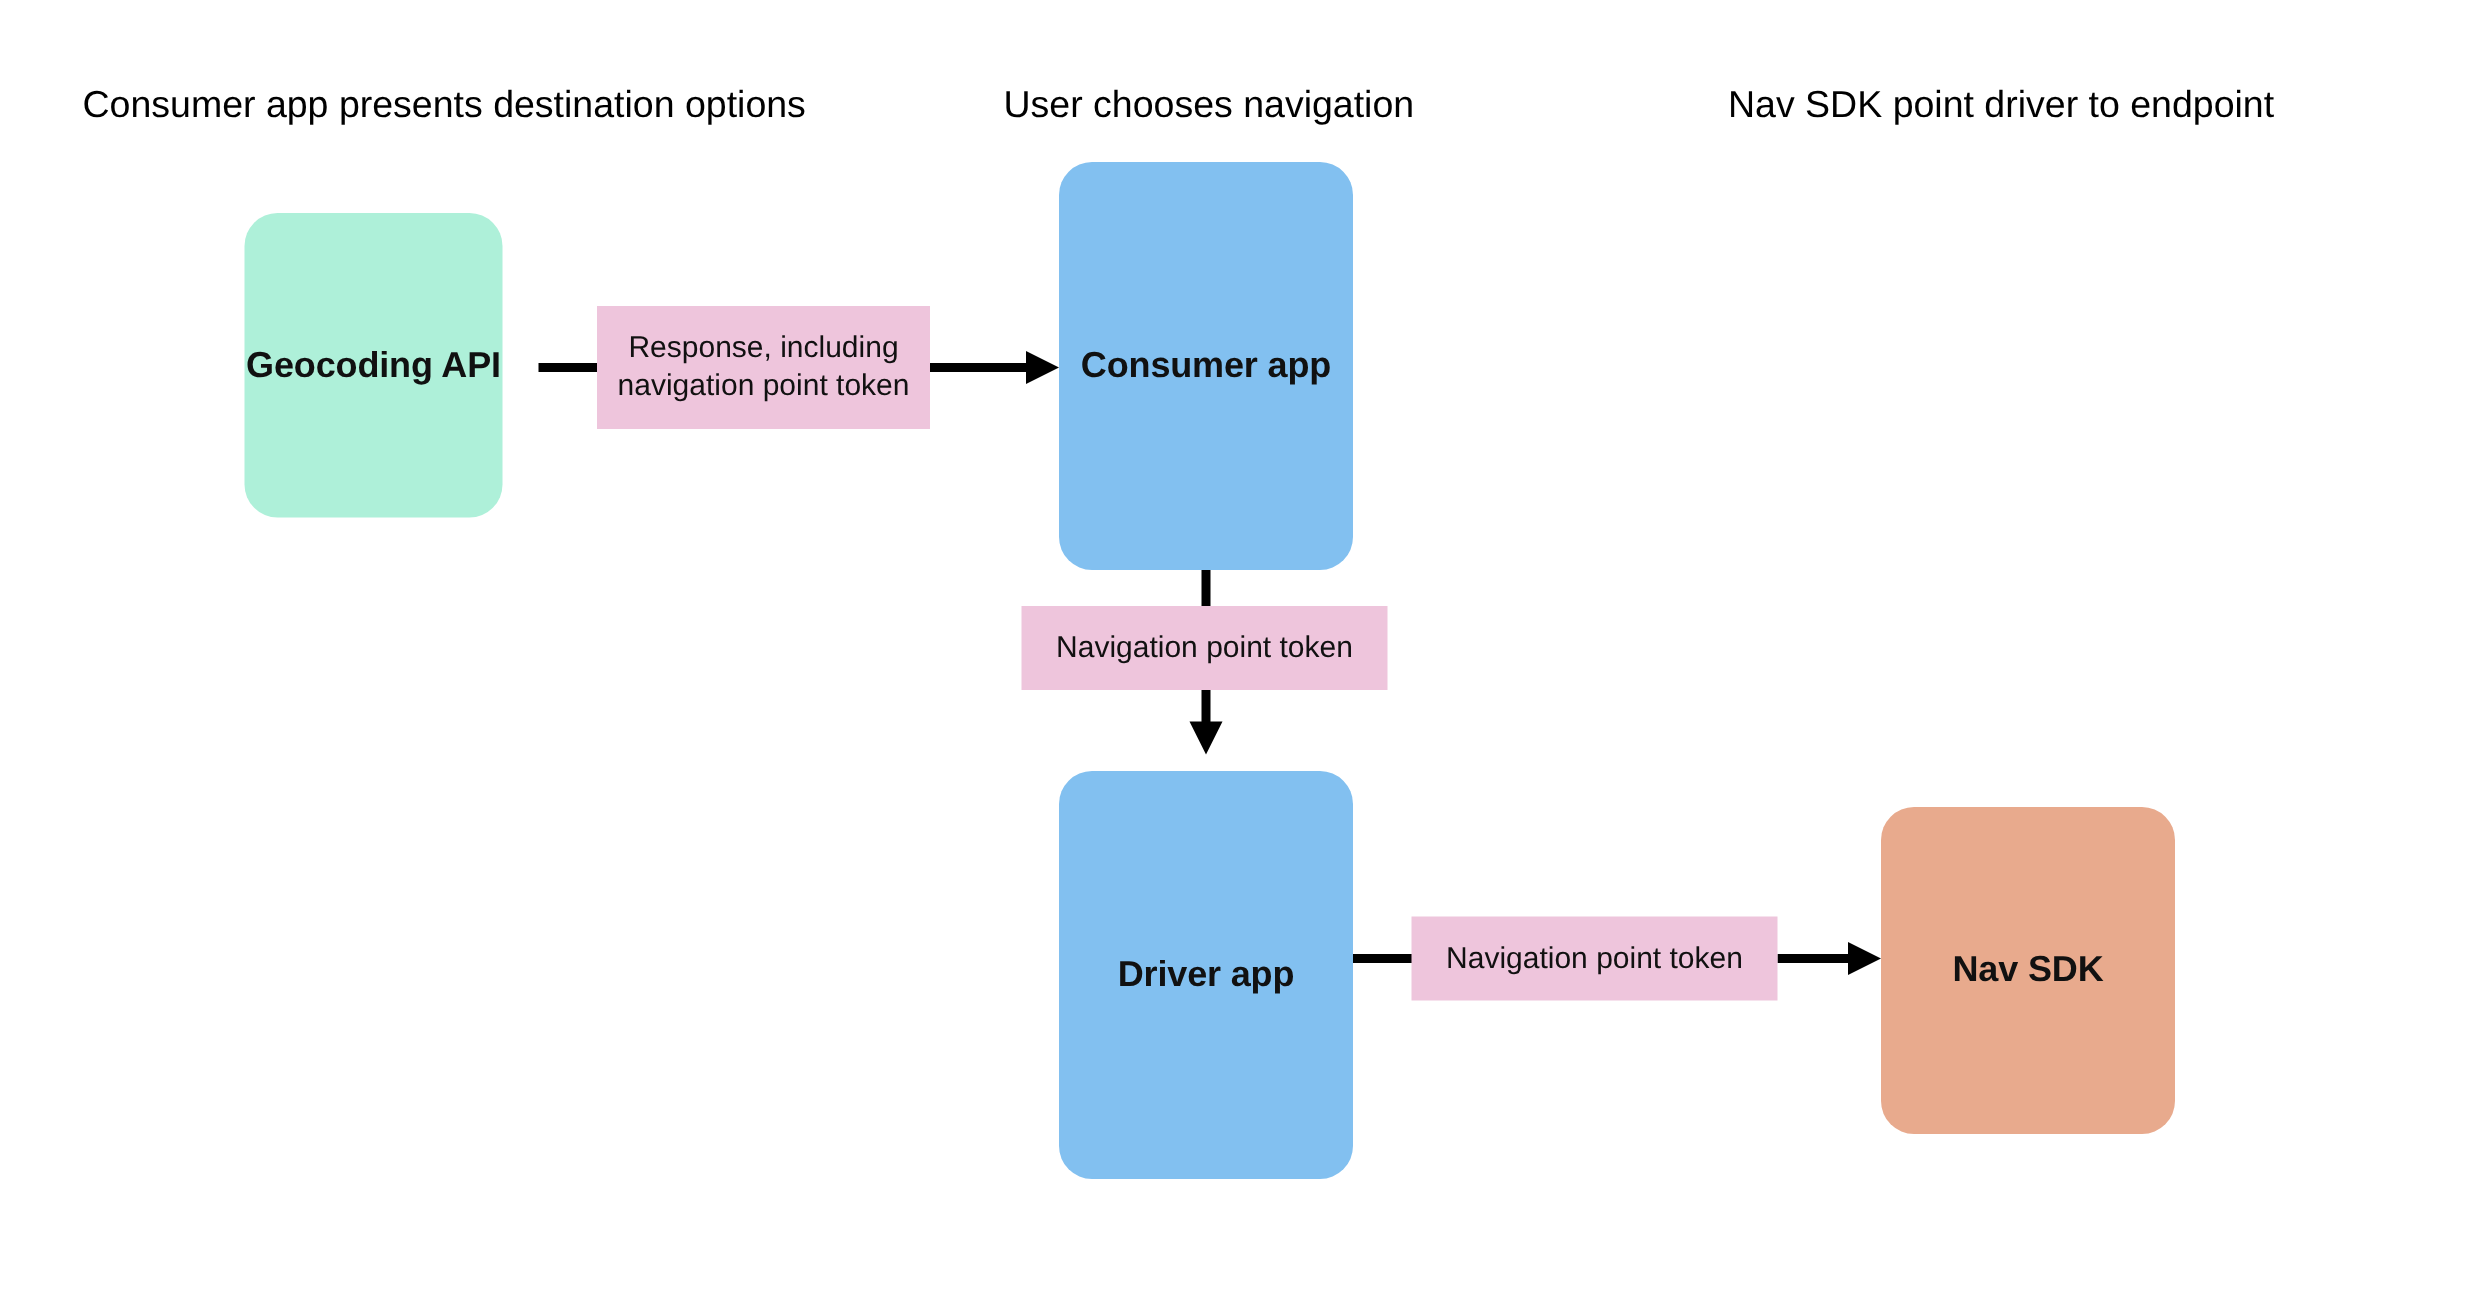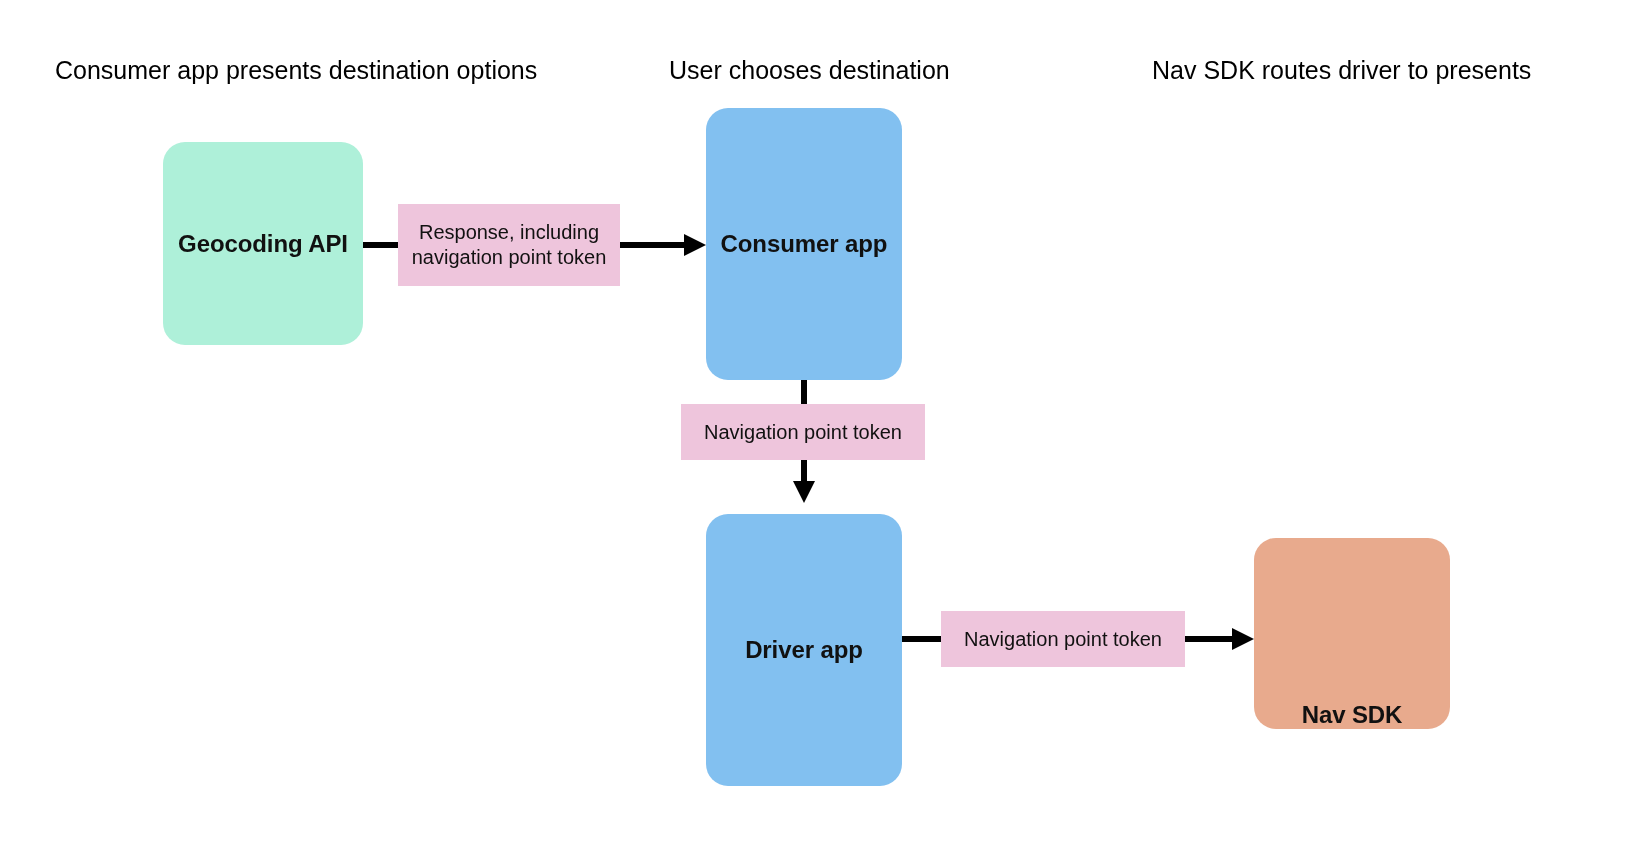--- a/index.html
+++ b/index.html
@@ -49,33 +49,33 @@
   .node .node-label {
     font-size: 24px;
     font-weight: 700;
     line-height: 28px;
     color: #111111;
     letter-spacing: -0.1px;
   }
 
   #node-geocoding {
     left: 163px;  top: 142px;
-    width: 200px; height: 203px;
+    width: 172px; height: 203px;
   }
   #node-consumer {
     left: 706px;  top: 108px;
     width: 196px; height: 272px;
   }
   #node-driver {
     left: 706px;  top: 514px;
     width: 196px; height: 272px;
   }
   #node-navsdk {
     left: 1254px; top: 538px;
-    width: 196px; height: 191px; align-items: flex-end;
+    width: 196px; height: 218px;
   }
 
   
   .edge-label {
     position: absolute;
     background: #eec5dc;
     display: flex;
     align-items: center;
     justify-content: center;
     text-align: center;
@@ -115,23 +115,23 @@
   }
   .edge-head { fill: #000000; }
 </style>
 </head>
 <body style="background: rgb(255, 255, 255);">
 
 <div id="canvas">
 
   <div class="col-header" id="header-consumer">Consumer app presents destination options</div>
 
-  <div class="col-header" id="header-user">User chooses destination</div>
+  <div class="col-header" id="header-user">User chooses navigation</div>
 
-  <div class="col-header" id="header-navsdk">Nav SDK routes driver to presents</div>
+  <div class="col-header" id="header-navsdk">Nav SDK point driver to endpoint</div>
 
   <svg id="edges" viewBox="0 0 1646 868" width="1646" height="868">
 
     <line class="edge-line" x1="359" y1="245" x2="400" y2="245"></line>
 
     <line class="edge-line" x1="620" y1="245" x2="690" y2="245"></line>
     <polygon class="edge-head" points="706,245 684,234 684,256"></polygon>
 
     <line class="edge-line" x1="804" y1="380" x2="804" y2="406"></line>
 

